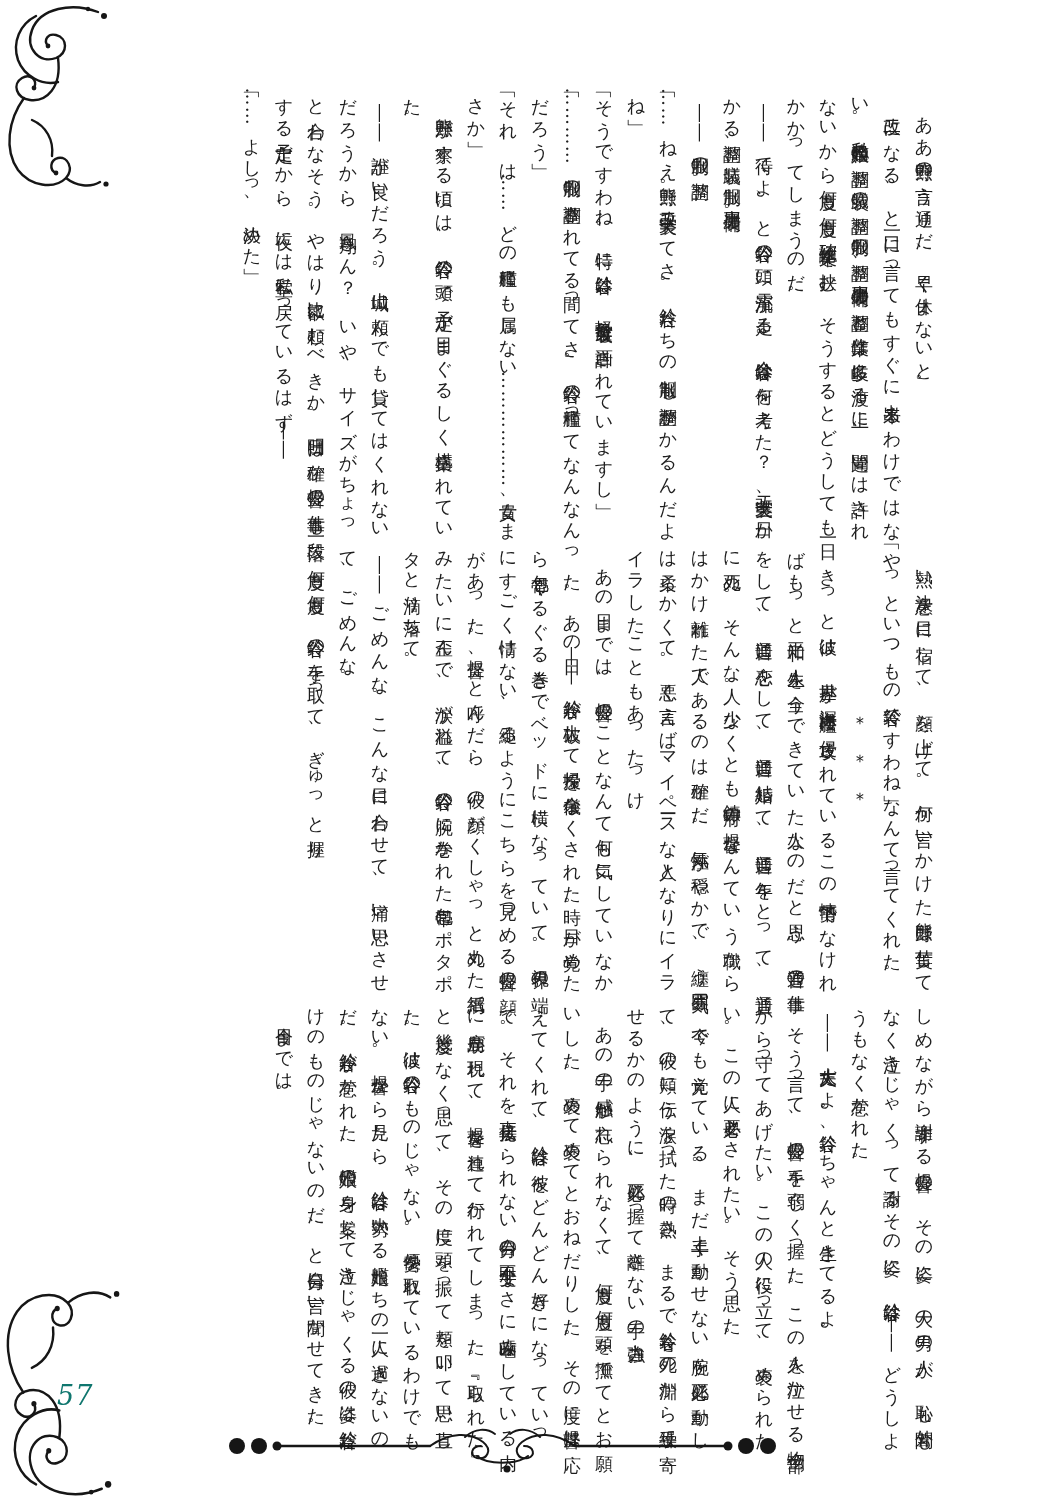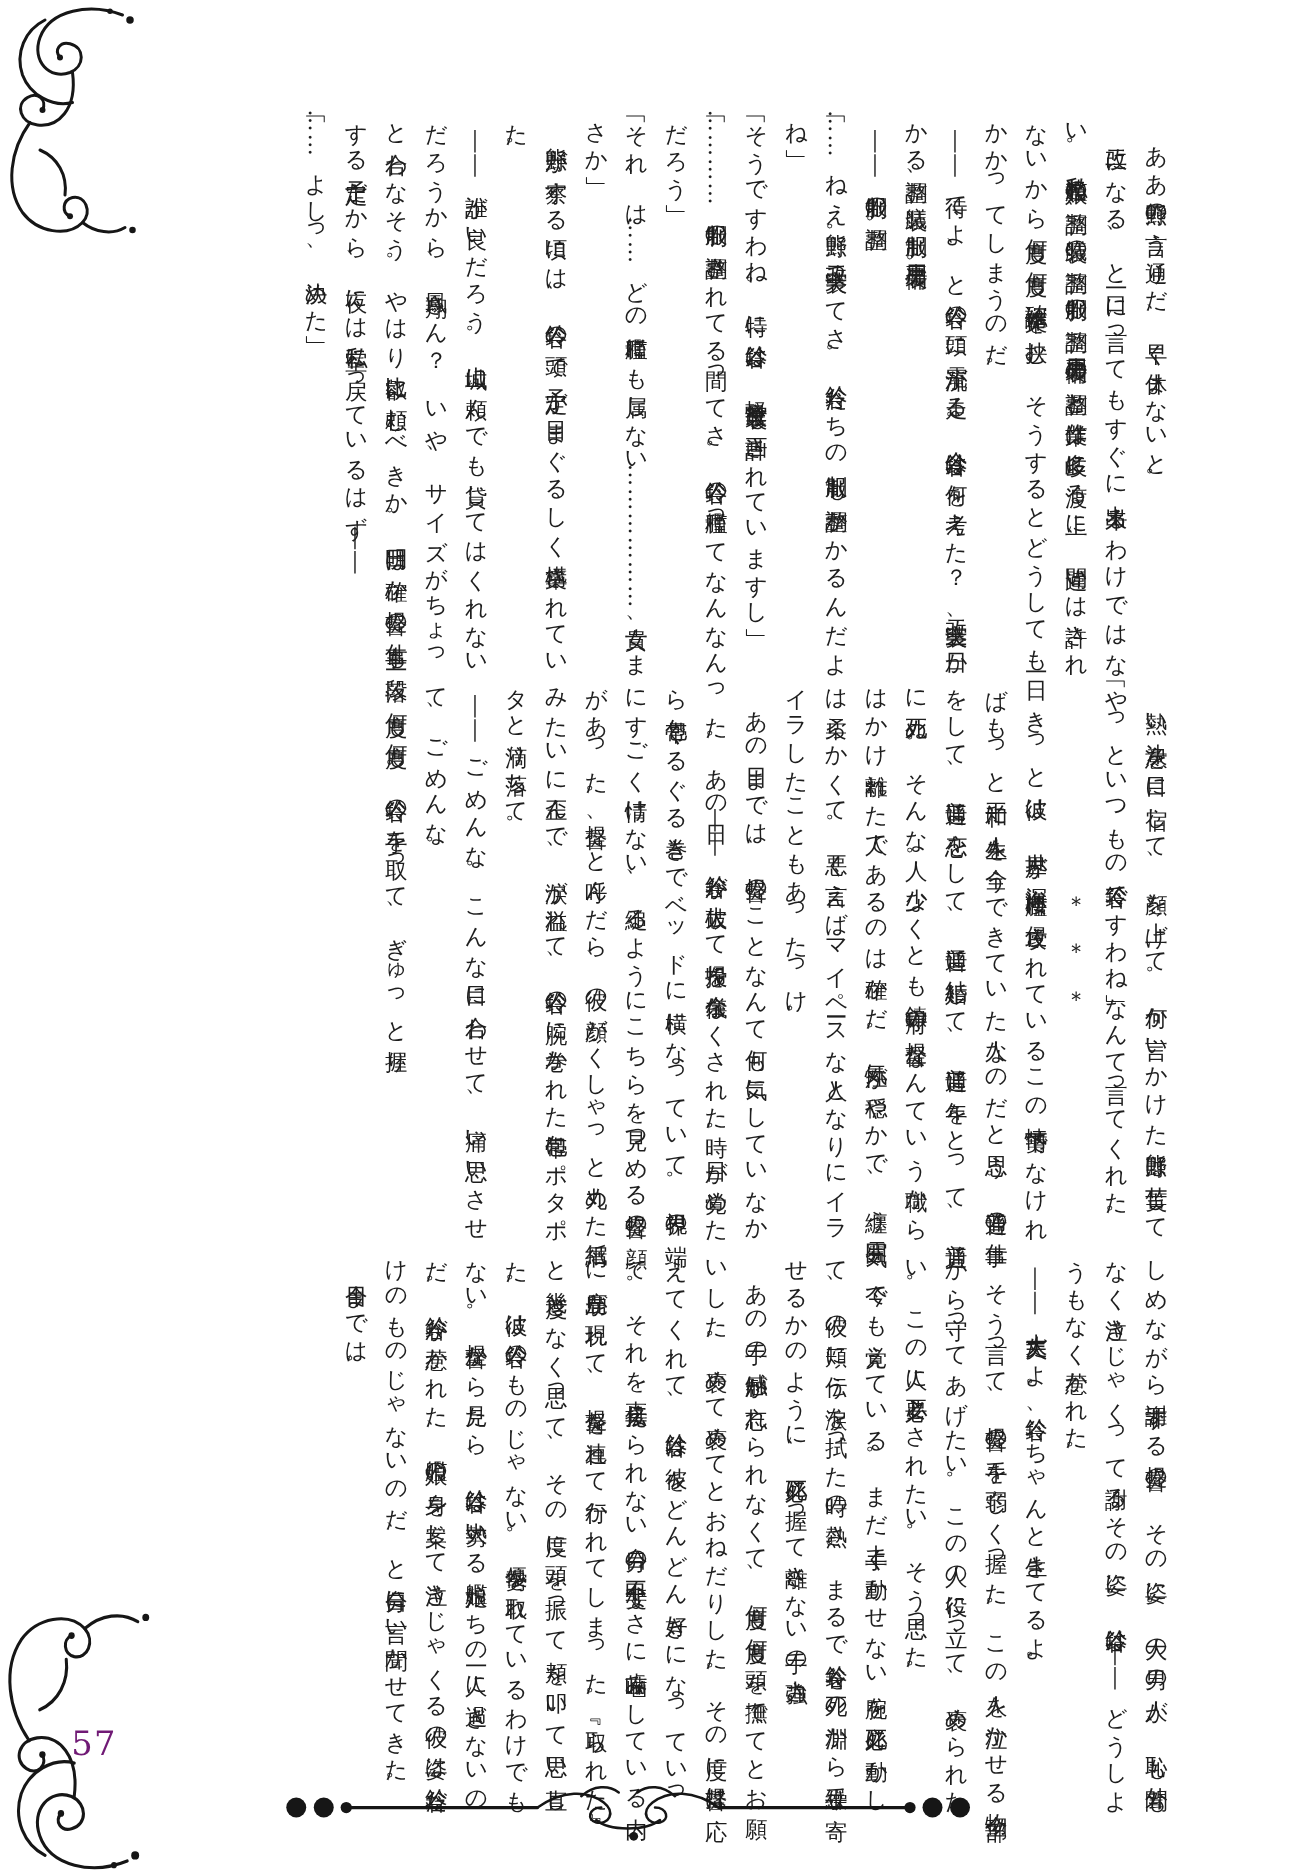--- a/index.html
+++ b/index.html
@@ -29,22 +29,23 @@
   .indent{text-indent:1em;}
   .scene-break{
     text-align:center;
     letter-spacing:20px;
     text-indent:0;
   }
   .page-number{
     position:absolute;
     left:57px;top:1380px;
     font-size:27px;
-    color:#701a75;
+    color:#0f766e;
     letter-spacing:1px;
+    font-style:italic;
   }
   .orn-tl{position:absolute;left:2px;top:2px;}
   .orn-bl{position:absolute;left:0px;top:1270px;}
   .footer-divider{position:absolute;left:225px;top:1424px;}
 </style>
 </head>
 <body>
 
 <div class="page">
 

